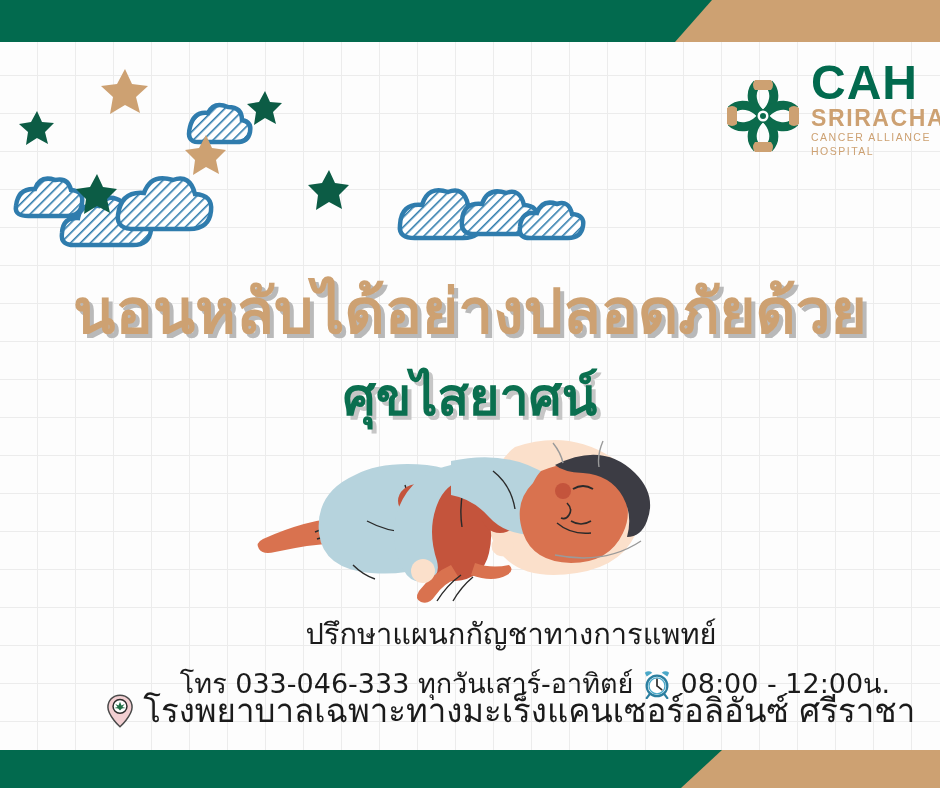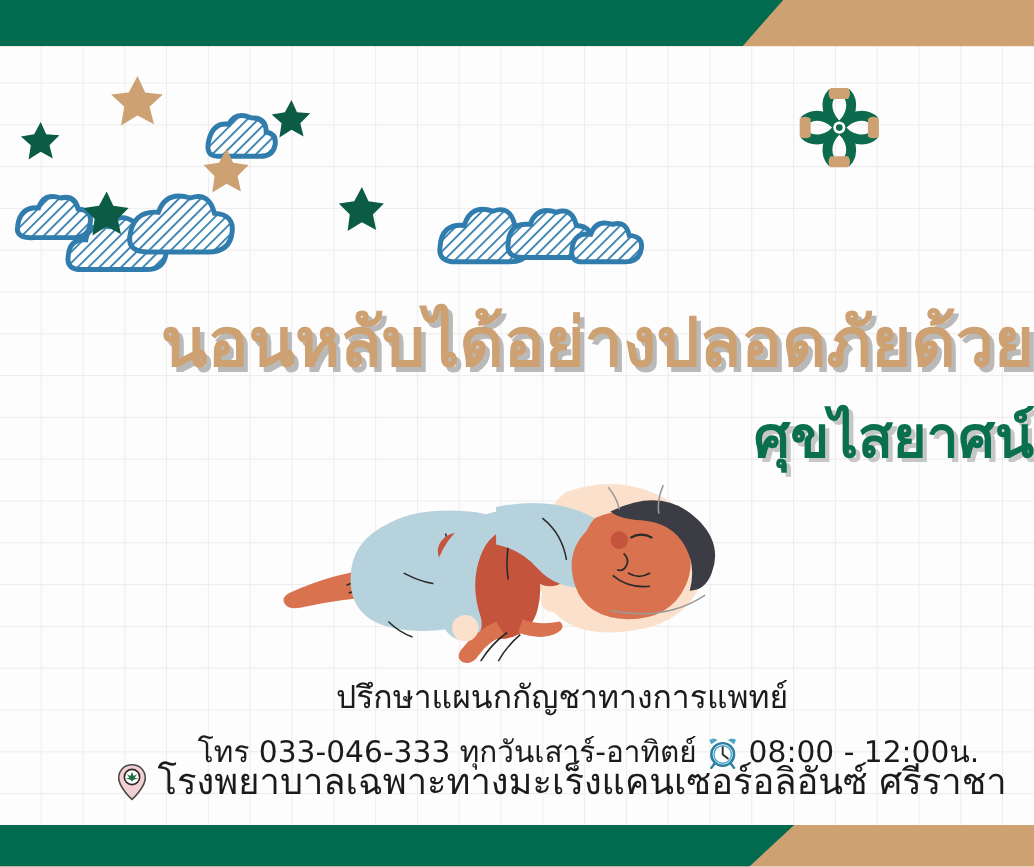--- a/index.html
+++ b/index.html
@@ -34,21 +34,21 @@
   #logo-text{position:absolute;left:98px;top:0;width:120px;text-align:left;}
   #logo-cah{font-size:48px;font-weight:bold;color:#026a4e;letter-spacing:1px;line-height:.95;}
   #logo-sriracha{font-size:23px;font-weight:bold;color:#cda172;letter-spacing:1.6px;line-height:1.05;}
   #logo-cancer,#logo-hospital{font-size:10.5px;color:#cda172;letter-spacing:1.5px;line-height:1.35;}
 
   
   #sky{position:absolute;left:0;top:55px;width:720px;height:215px;}
 
   
   .head{
-    position:absolute;left:0;width:940px;text-align:right;
+    position:absolute;left:0;width:940px;text-align:center;
     font-family:"DejaVu Sans","Liberation Sans",sans-serif;
     font-weight:bold;white-space:nowrap;
   }
   #title-line1{
     top:262px;font-size:62px;color:#cda172;
     text-shadow:4px 4px 0 #b9b9b9;
   }
   #title-line2{
     top:355px;font-size:52px;color:#0a6f4f;
     text-shadow:4px 4px 0 #c6c6c6;
@@ -94,20 +94,26 @@
         <g fill="#cda172">
           <path d="M42 14 h16 a8 8 0 0 1 0 10 h-16 a8 8 0 0 1 0 -10 z"></path>
           <path d="M42 76 h16 a8 8 0 0 1 0 10 h-16 a8 8 0 0 1 0 -10 z"></path>
           <path d="M14 42 v16 a8 8 0 0 0 10 0 v-16 a8 8 0 0 0 -10 0 z"></path>
           <path d="M76 42 v16 a8 8 0 0 0 10 0 v-16 a8 8 0 0 0 -10 0 z"></path>
         </g>
         <circle cx="50" cy="50" r="5.5" fill="#fdfdfd"></circle>
         <circle cx="50" cy="50" r="3" fill="#0c6b4c"></circle>
       </svg>
     </div>
+    <div id="logo-text">
+      <div id="logo-cah">CAH</div>
+      <div id="logo-sriracha">SRIRACHA</div>
+      <div id="logo-cancer">CANCER ALLIANCE</div>
+      <div id="logo-hospital">HOSPITAL</div>
+    </div>
   </div>
 
   <div id="sky">
     <svg viewBox="0 0 720 215" width="720" height="215">
       <defs>
         <pattern id="hatch" width="7" height="7" patternTransform="rotate(45)" patternUnits="userSpaceOnUse">
           <rect width="7" height="7" fill="#ffffff"></rect>
           <line x1="0" y1="0" x2="0" y2="7" stroke="#2f7cad" stroke-width="3.2"></line>
         </pattern>
       </defs>

